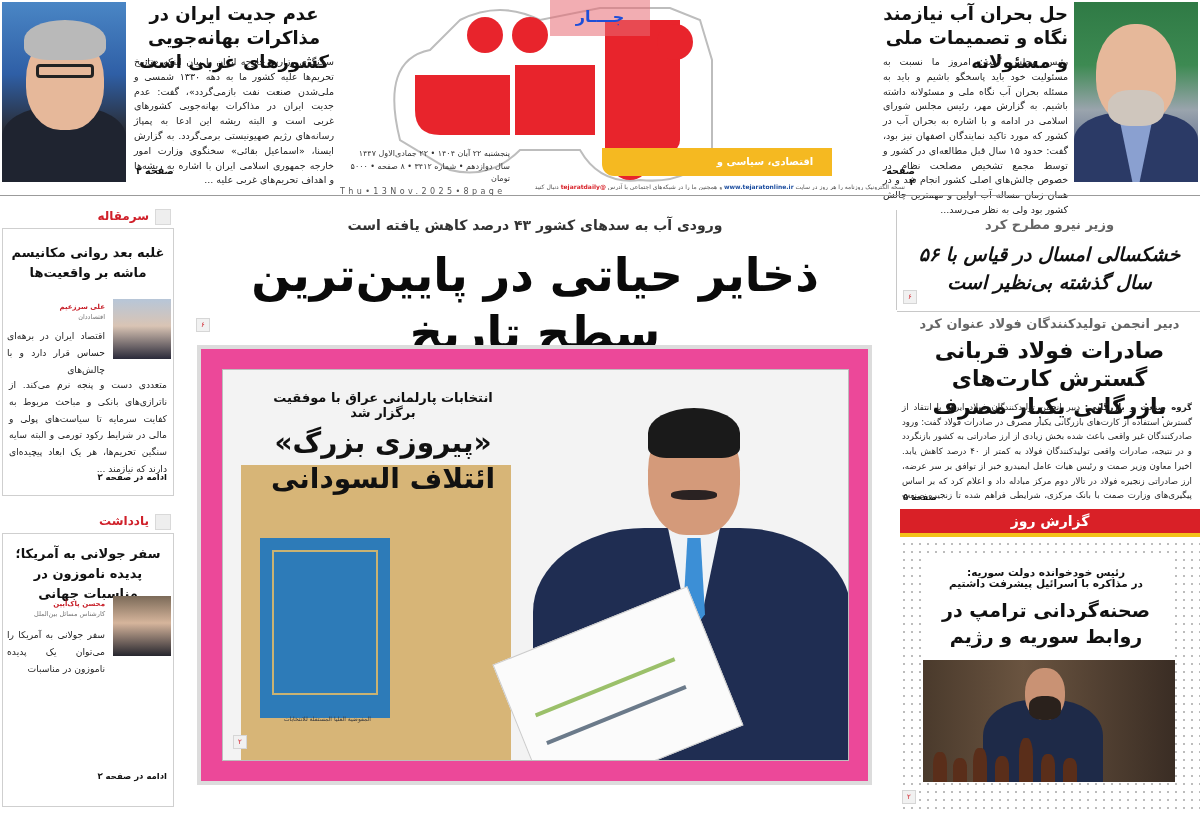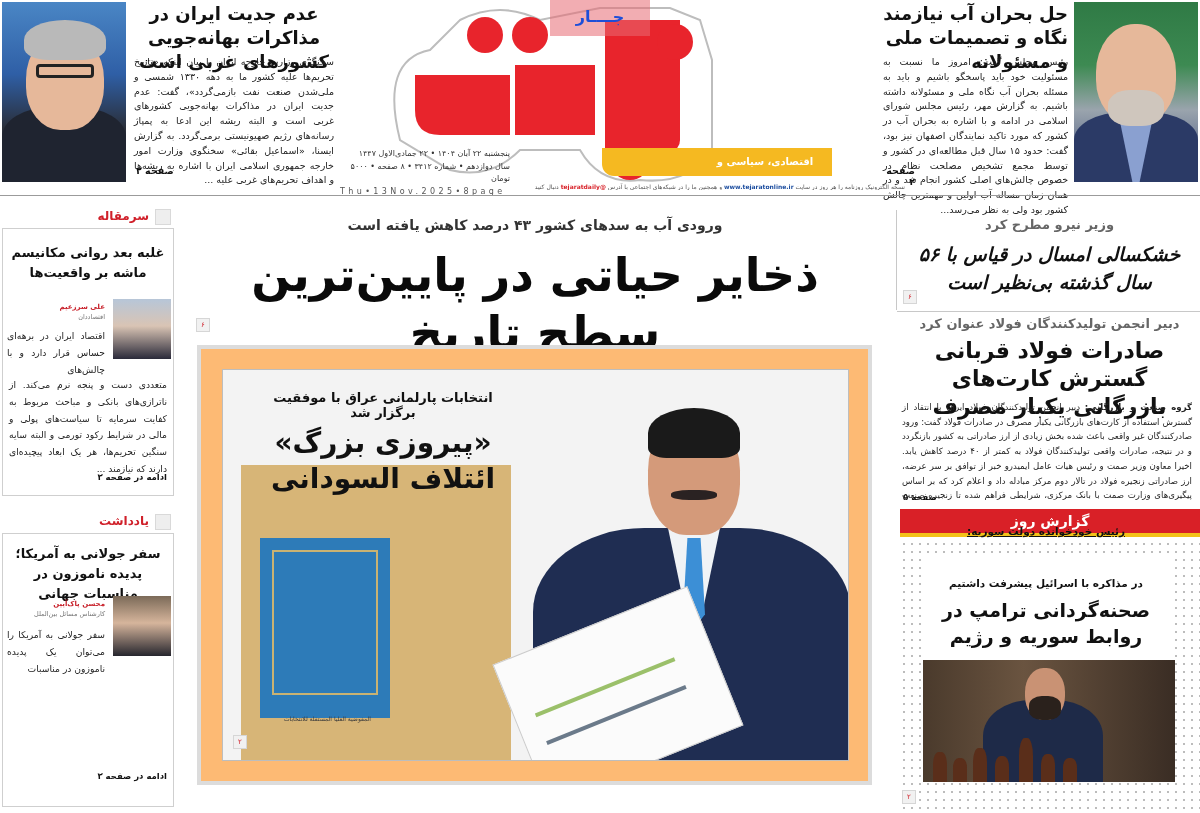--- a/index.html
+++ b/index.html
@@ -59,21 +59,21 @@
   .side-box .cont { position: absolute; right: 6px; font-size: 8.5px; font-weight: bold; color: #111; }
 
   #editorial { top: 228px; height: 268px; }
   #note { top: 533px; height: 274px; }
 
   
   .kicker { position: absolute; left: 190px; width: 690px; top: 217px; font-size: 14px; font-weight: bold; color: #333; text-align: center; }
   .lead-headline { position: absolute; left: 190px; width: 690px; top: 246px; font-size: 46px; font-weight: 900; line-height: 58px; text-align: center; color: #0a0a0a; letter-spacing: -1px; font-family: "DejaVu Sans", sans-serif; }
   .pagebox { position: absolute; width: 14px; height: 14px; background: #f1f1f1; border: 1px solid #d6d6d6; font-size: 7px; color: #d0202a; text-align: center; line-height: 12px; }
 
-  .photo-frame { position: absolute; left: 197px; top: 345px; width: 675px; height: 440px; border: 4px solid #dcdcdc; background: #fdba74; }
+  .photo-frame { position: absolute; left: 197px; top: 345px; width: 675px; height: 440px; border: 4px solid #dcdcdc; background: #ec4899; }
   .photo-inner { position: absolute; left: 21px; top: 20px; width: 627px; height: 392px; border: 1px solid #bdbdbd; overflow: hidden; background: #f3f3f3; }
   .booth { position: absolute; left: 18px; top: 95px; width: 270px; height: 300px; background: #d7b577; }
   .booth-panel { position: absolute; left: 37px; top: 168px; width: 130px; height: 180px; background: #2d7bb8; }
   .booth-panel .frame { position: absolute; left: 12px; top: 12px; width: 106px; height: 145px; border: 2px solid #c9b272; }
   .booth-text { position: absolute; left: 37px; top: 345px; width: 135px; font-size: 6px; line-height: 8px; color: #3a3a3a; text-align: center; }
 
   .person-head { position: absolute; left: 425px; top: 45px; width: 92px; height: 120px; background: #d49a7a; border-radius: 46% 46% 42% 42%; }
   .person-hair { position: absolute; left: 425px; top: 38px; width: 92px; height: 50px; background: #1a1a1a; border-radius: 50% 50% 20% 20%; }
   .person-mustache { position: absolute; left: 448px; top: 120px; width: 46px; height: 10px; background: #2a2222; border-radius: 40%; }
   .person-suit { position: absolute; left: 310px; top: 158px; width: 318px; height: 240px; background: #1f2d52; border-radius: 35% 35% 0 0; }
@@ -97,21 +97,21 @@
   .r-body { position: absolute; right: 8px; width: 290px; top: 400px; font-size: 8.6px; line-height: 14.7px; text-align: justify; color: #222; }
   .r-body b { font-weight: bold; }
   .r-pageref { position: absolute; left: 903px; top: 492px; font-size: 8.5px; font-weight: bold; }
 
   .report-bar { position: absolute; left: 900px; right: 0; top: 509px; height: 24px; background: #d92027; color: #fff; text-align: center; font-weight: bold; font-size: 14px; line-height: 24px; }
   .report-yellow { position: absolute; left: 900px; right: 0; top: 533px; height: 4px; background: #f3c21a; }
   .dots-area { position: absolute; left: 900px; right: 0; top: 540px; height: 273px;
     background-image: radial-gradient(#bcbcbc 0.9px, transparent 1.1px); background-size: 8px 8px; }
   .report-card { position: absolute; left: 922px; width: 248px; top: 555px; height: 102px; background: #fff; }
   .report-kicker { position: absolute; left: 922px; width: 248px; font-size: 10.5px; font-weight: bold; text-align: center; color: #111; }
-  #rep-k1 { top: 525px; text-decoration: underline; }
+  #rep-k1 { top: 566px; }
   #rep-k2 { top: 577px; }
   .report-headline { position: absolute; left: 922px; width: 248px; top: 597px; font-size: 19px; line-height: 26px; font-weight: 900; text-align: center; color: #111; }
   .report-photo { position: absolute; left: 923px; top: 660px; width: 252px; height: 122px; background: linear-gradient(90deg,#4a3a2c 0%,#6a5440 40%,#3a2d24 100%); overflow: hidden; }
   .chess-piece { position: absolute; bottom: 0; width: 14px; background: #5a2e1a; border-radius: 40% 40% 0 0; }
 </style>
 </head>
 <body>
 
 <div class="top-story" id="ts-right">
   <div class="photo">

